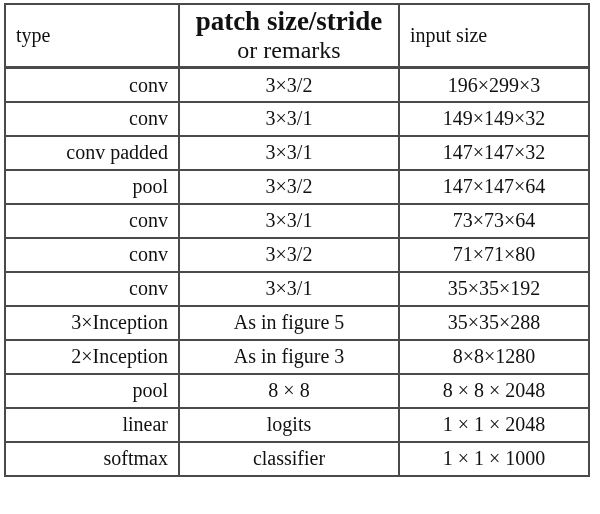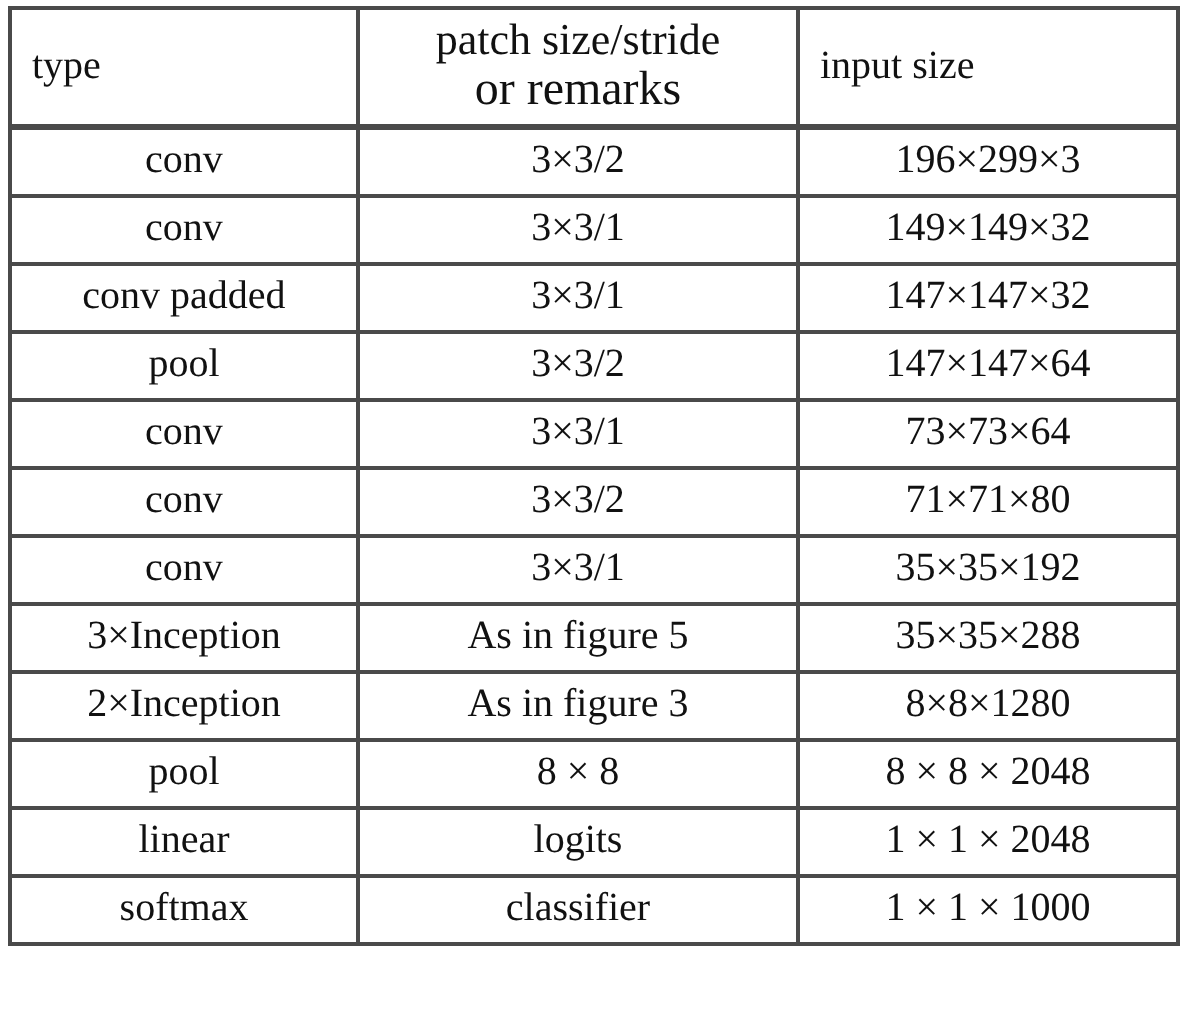--- a/index.html
+++ b/index.html
@@ -56,39 +56,39 @@
   th.th-type {
     text-align: left;
     font-weight: bold;
     font-size: 21px;
   }
   th.th-patch {
     text-align: center;
   }
   th.th-patch .hdr-main {
     display: block;
-    font-weight: normal;
-    font-size: 22px;
+    font-weight: bold;
+    font-size: 27px;
     line-height: 1.1;
   }
   th.th-patch .hdr-sub {
     display: block;
     font-weight: normal;
     font-size: 24px;
     line-height: 1.15;
   }
   th.th-input {
     text-align: left;
     font-weight: bold;
     font-size: 21px;
   }
 
   
   tbody tr { height: 34px; }
-  td.cell-type  { text-align: center;   font-size: 20px; margin-top: 12px; }
+  td.cell-type  { text-align: right;   font-size: 20px; margin-top: 12px; }
   td.cell-patch { text-align: center; font-size: 20px; }
   td.cell-input { text-align: center; font-size: 20px; }
 
   
   table.arch-table { border: 2px solid #3d3d3d; }
 </style>
 </head>
 <body>
 
 <div id="table-wrap">

